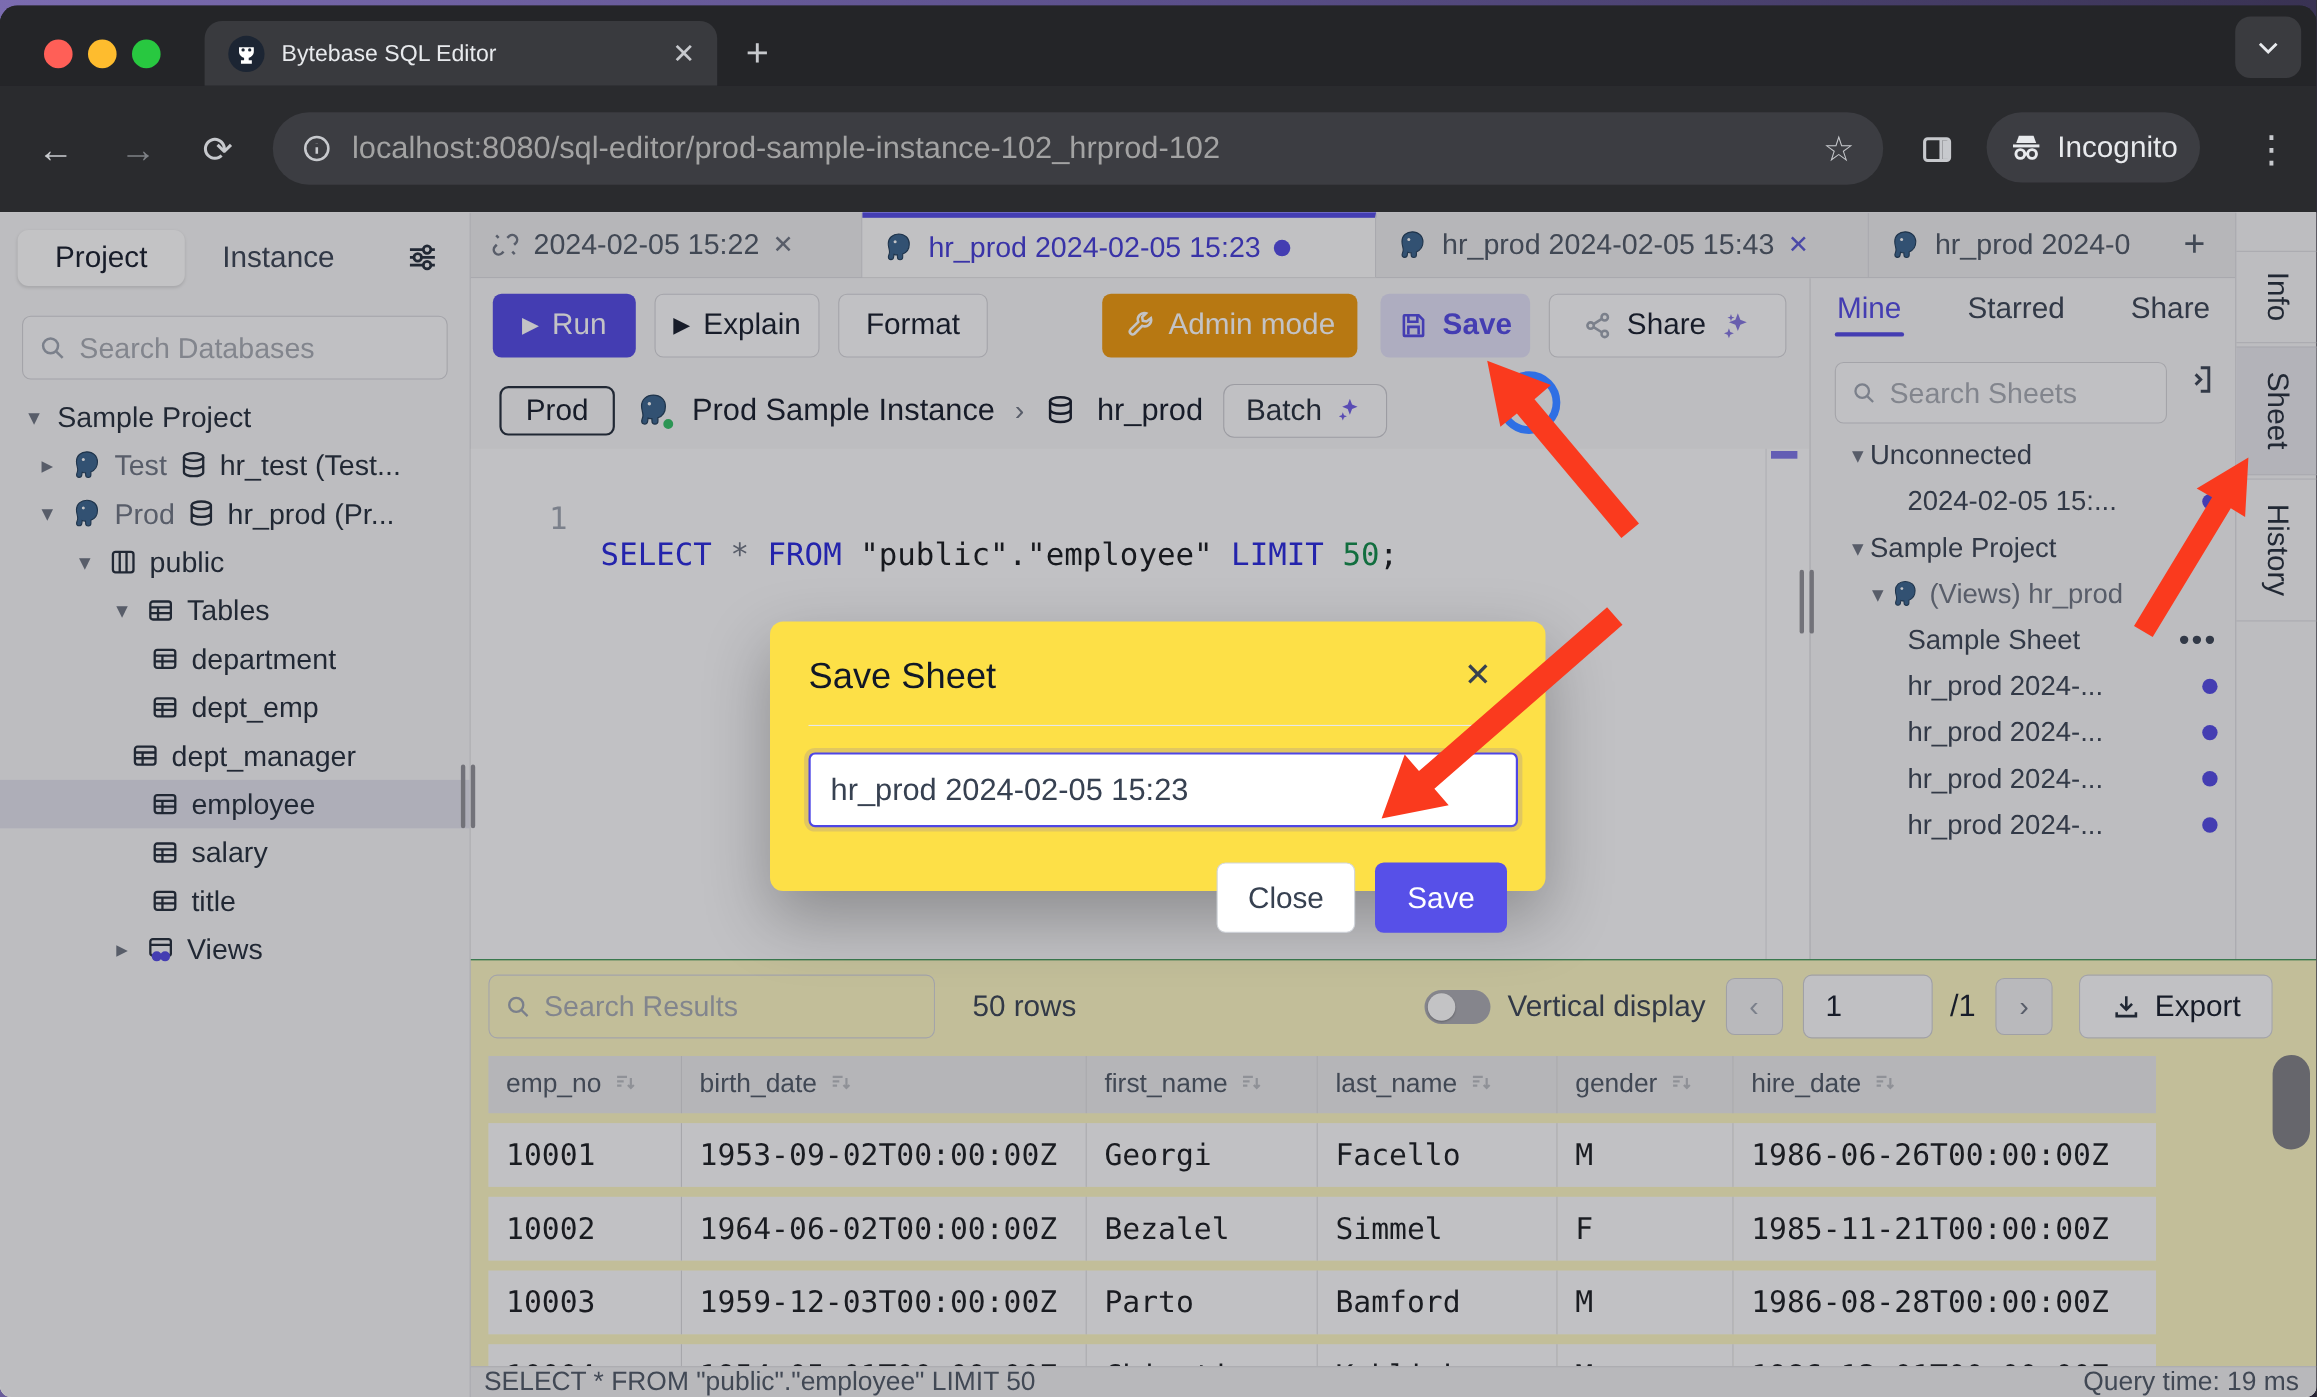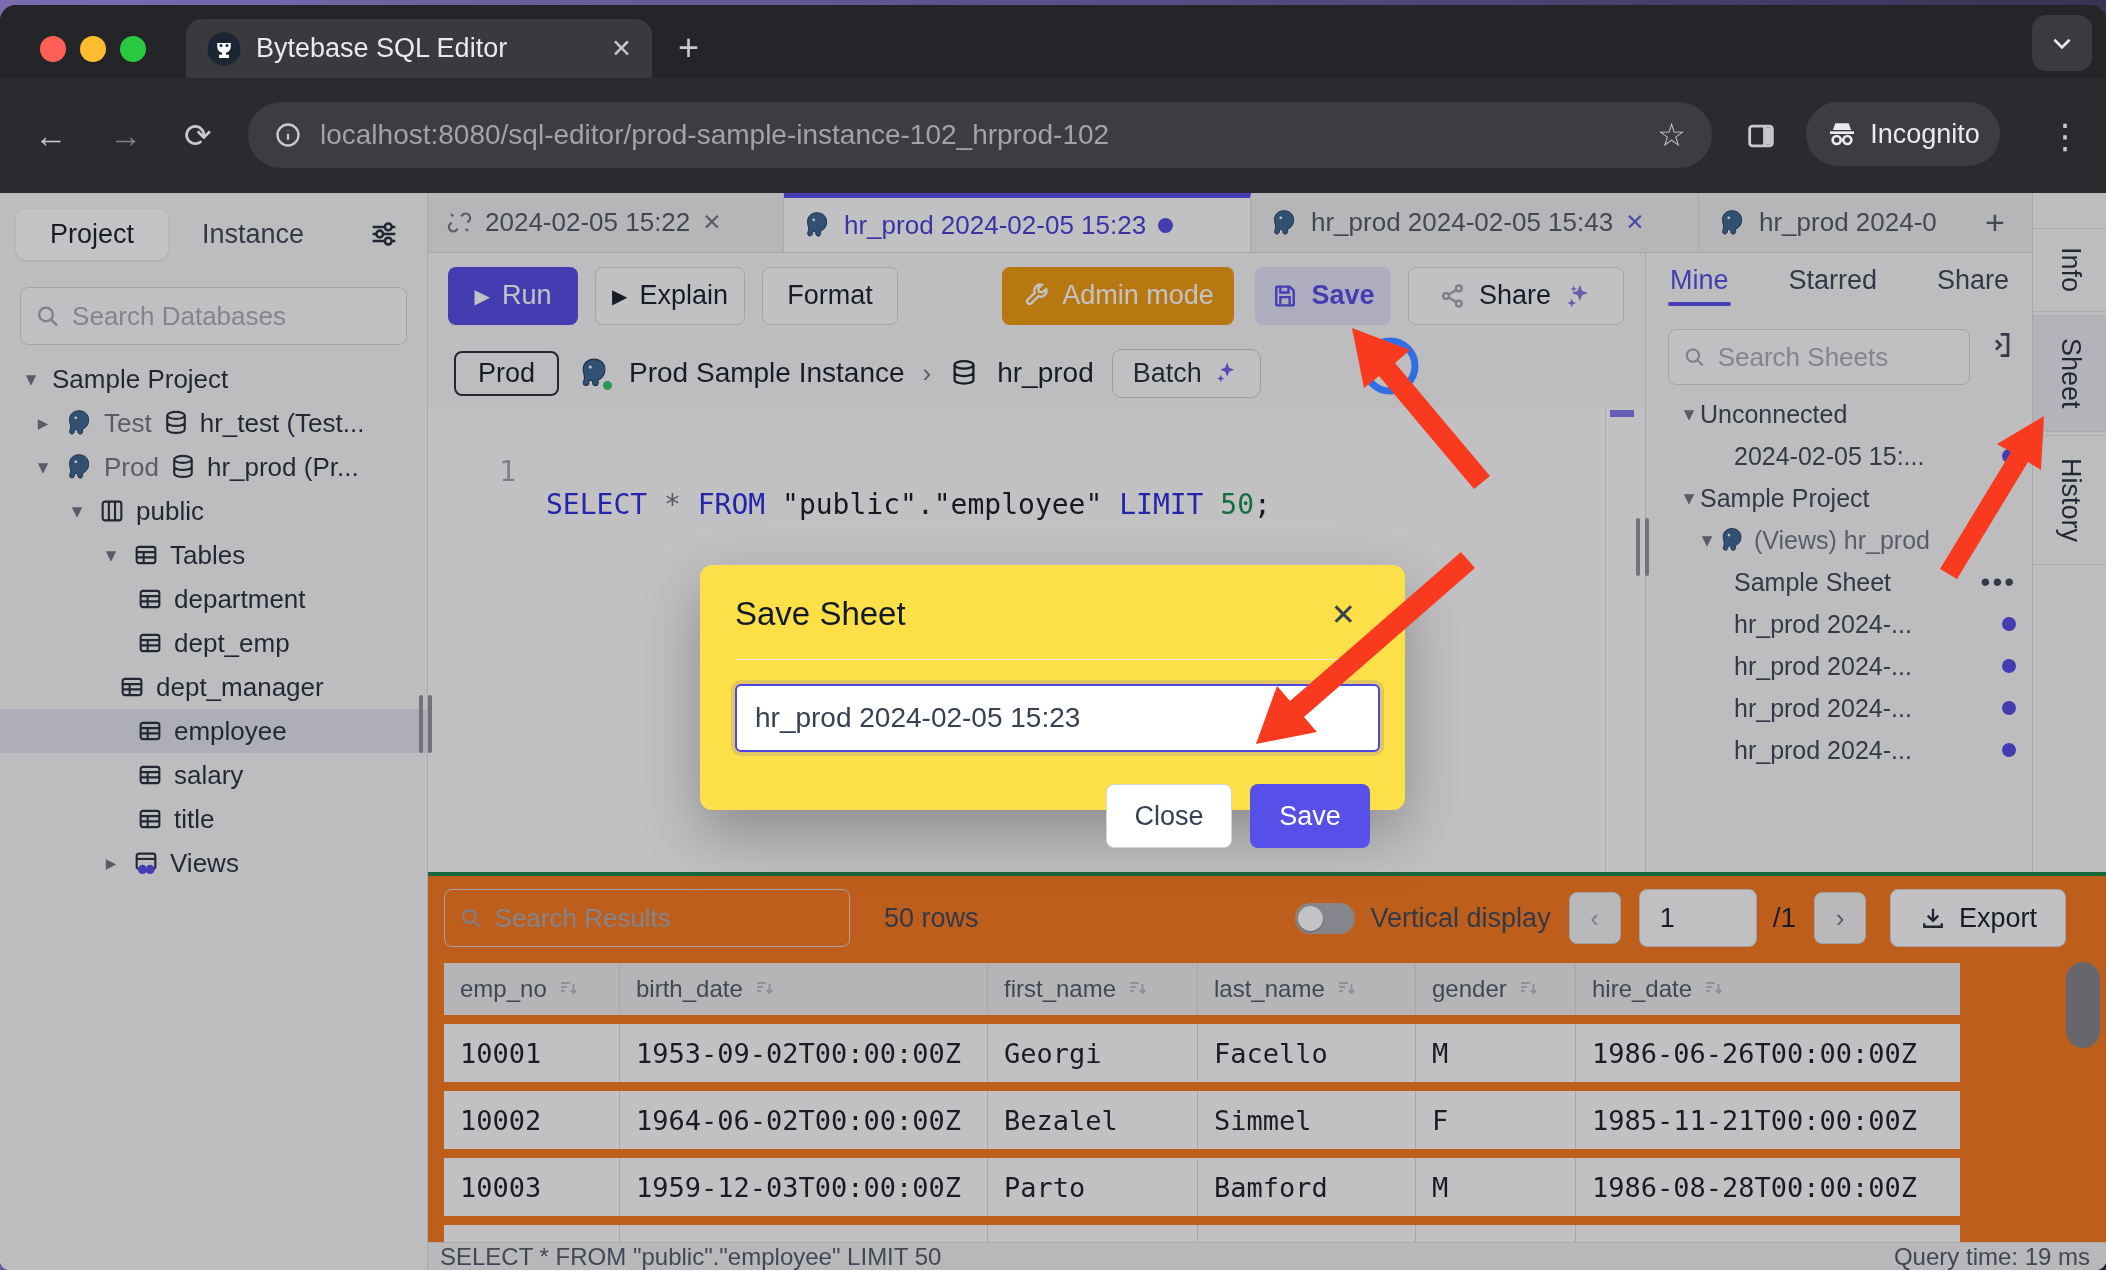--- a/index.html
+++ b/index.html
@@ -9,21 +9,21 @@
            background:linear-gradient(115deg,#7b6cb0 0%,#5a4f8a 40%,#262233 100%); }
   svg { display:block; }
 
   
   .window { position:absolute; left:0; right:0; top:5px; bottom:0; background:#242528;
             border-radius:16px 16px 10px 10px; overflow:hidden; }
   .tabstrip { position:absolute; left:0; right:0; top:0; height:73px; background:#242528; }
   .tl { position:absolute; top:31px; width:26px; height:26px; border-radius:50%; }
   .btab { position:absolute; left:186px; top:14px; width:466px; height:59px; background:#393a3e;
           border-radius:16px 16px 0 0; display:flex; align-items:center; padding:0 20px; gap:14px; }
-  .btab-title { color:#e8eaed; font-size:27px; flex:1; white-space:nowrap; overflow:hidden; }
+  .btab-title { color:#e8eaed; font-size:21px; flex:1; white-space:nowrap; overflow:hidden; }
   .btab-close { color:#c7c9cd; font-size:25px; }
   .newtab { position:absolute; left:678px; top:22px; color:#c7c9cd; font-size:36px; font-weight:300; }
   .winchev { position:absolute; right:14px; top:10px; width:60px; height:56px; background:#3a3b3f;
              border-radius:14px; display:flex; align-items:center; justify-content:center; }
   .urlrow { position:absolute; left:0; right:0; top:73px; height:115px; background:#2a2b2e;
             display:flex; align-items:center; }
   .navic { color:#c7c9cd; font-size:33px; }
   .navic.dim2 { color:#7d8085; }
   .urlpill { position:absolute; left:248px; top:24px; width:1464px; height:66px; background:#3c3d42;
              border-radius:34px; display:flex; align-items:center; padding:0 26px; gap:18px; }
@@ -113,22 +113,22 @@
 
   
   .rail { position:absolute; left:2032px; top:0; width:74px; height:679px; background:#f7f7f8;
           border-left:1px solid #d9d9de; }
   .rtab { position:absolute; left:0; width:74px; writing-mode:vertical-rl; display:flex; align-items:center;
           justify-content:center; font-size:27px; color:#1f2937; border-top:1px solid #dddde1;
           border-bottom:1px solid #dddde1; }
   .rtab.on { background:#e9e9ef; }
 
   
-  .results { position:absolute; left:428px; top:679px; width:1678px; height:370px; background:#f97316;
-             border-top:4px solid #15803d; overflow:hidden; }
+  .results { position:absolute; left:428px; top:679px; width:1678px; height:370px; background:#fef9c3;
+             border-top:1px solid #15803d; overflow:hidden; }
   .rtoolbar { display:flex; align-items:center; height:76px; padding:8px 40px 0 16px; }
   .rsearch { width:406px; height:58px; display:flex; align-items:center; gap:12px;
              border:1px solid #d4d4d9; border-radius:8px; background:transparent; padding:0 14px; color:#9ca3af; }
   .rsearch input { border:0; outline:0; background:transparent; font-size:26px; width:100%; color:#374151;
                    font-family:"Liberation Sans",sans-serif;}
   .rsearch input::placeholder { color:#a6aab2; }
   .rowcount { margin-left:34px; font-size:27px; color:#374151; }
   .toggle { margin-left:auto; width:60px; height:31px; border-radius:16px; background:#aaaab1; position:relative; flex:none; }
   .knob { position:absolute; left:3px; top:3px; width:25px; height:25px; border-radius:50%; background:#fff;
           box-shadow:0 1px 2px rgba(0,0,0,.3); }

